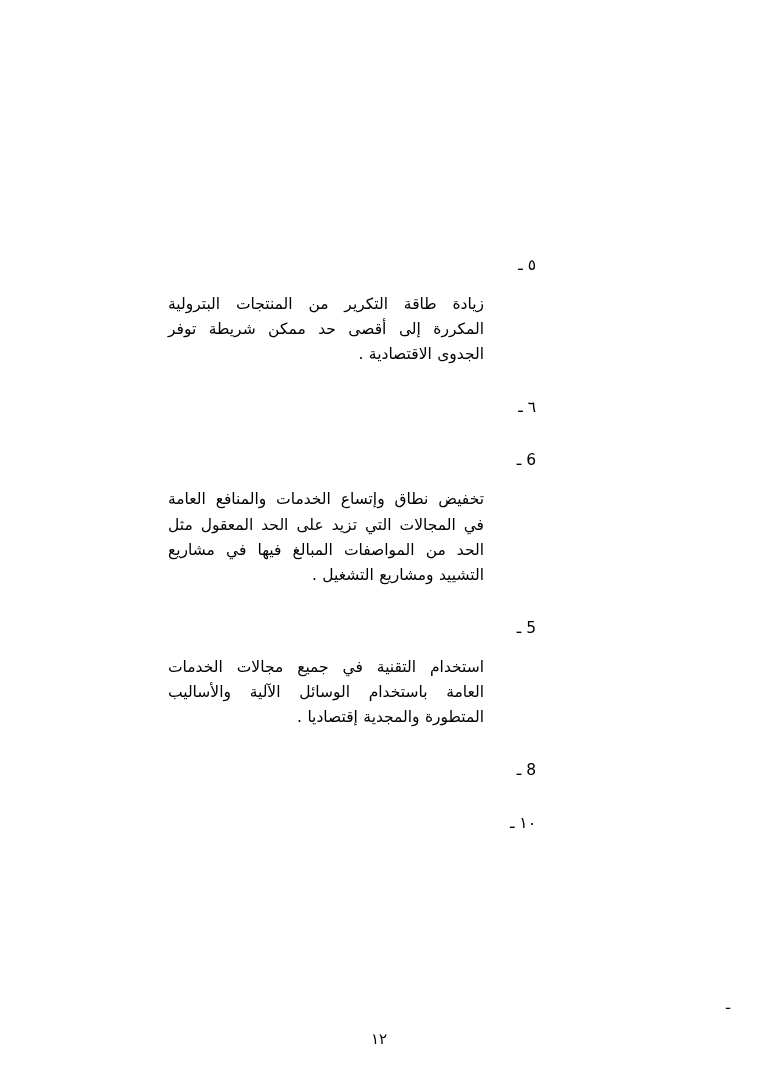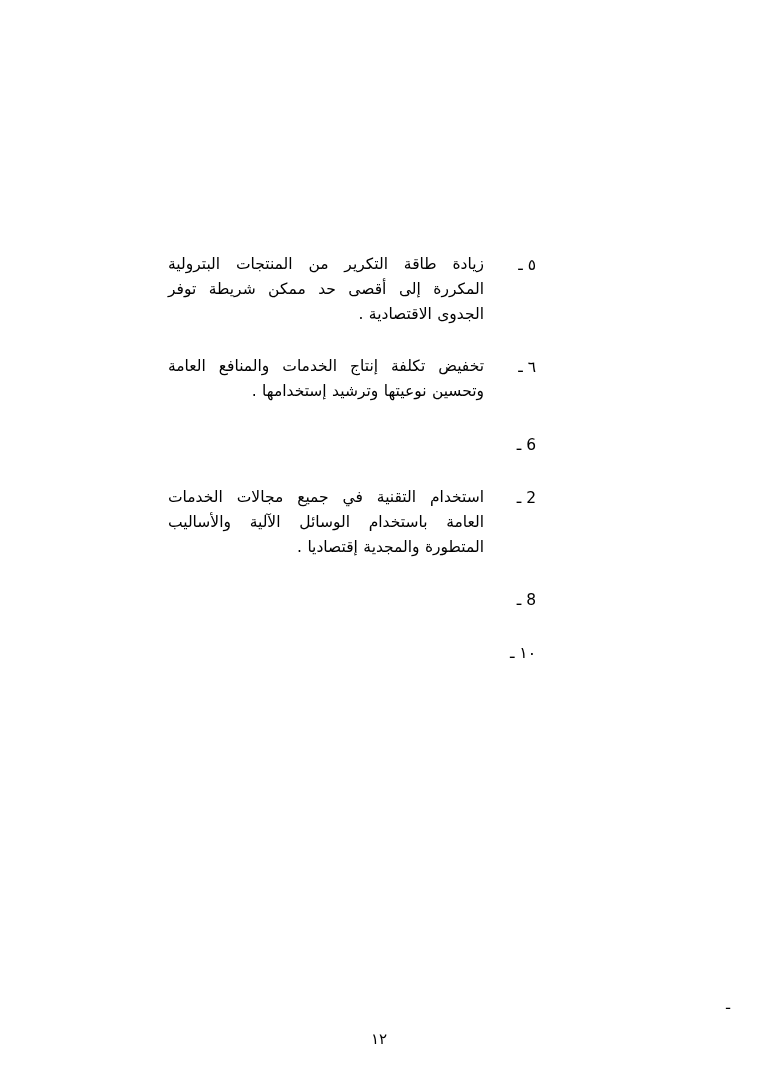--- a/index.html
+++ b/index.html
@@ -42,20 +42,21 @@
     letter-spacing: 0.5px;
     padding-top: 1px;
   }
   .body-text {
     flex: 1 1 auto;
     font-size: 15.5px;
     line-height: 1.62;
     text-align: justify;
     text-align-last: right;
     word-spacing: 0.5px;
+    margin-top: 40px;
   }
   .item-5 .body-text,
   .item-6 .body-text { text-align: justify; }
   .footer-num {
     position: absolute;
     bottom: 30px;
     left: 0;
     right: 0;
     text-align: center;
     font-size: 15px;
@@ -76,29 +77,29 @@
 
   <div class="content">
 
     <div class="item item-5">
       <div class="marker">٥ ـ</div>
       <div class="body-text">زيادة طاقة التكرير من المنتجات البترولية المكررة إلى أقصى حد ممكن شريطة توفر الجدوى الاقتصادية .</div>
     </div>
 
     <div class="item item-6">
       <div class="marker">٦ ـ</div>
-      <div class="body-text">تخفيض تكلفة إنتاج الخدمات والمنافع العامة وتحسين نوعيتها وترشيد إستخدامها .</div>
     </div>
 
     <div class="item item-7">
       <div class="marker">6 ـ</div>
+      <div class="body-text">تخفيض نطاق وإتساع الخدمات والمنافع العامة في المجالات التي تزيد على الحد المعقول مثل الحد من المواصفات المبالغ فيها في مشاريع التشييد ومشاريع التشغيل .</div>
     </div>
 
     <div class="item item-8">
-      <div class="marker">2 ـ</div>
+      <div class="marker">5 ـ</div>
       <div class="body-text">استخدام التقنية في جميع مجالات الخدمات العامة باستخدام الوسائل الآلية والأساليب المتطورة والمجدية إقتصاديا .</div>
     </div>
 
     <div class="item item-9">
       <div class="marker">8 ـ</div>
     </div>
 
     <div class="item item-10">
       <div class="marker">١٠ ـ</div>
     </div>

